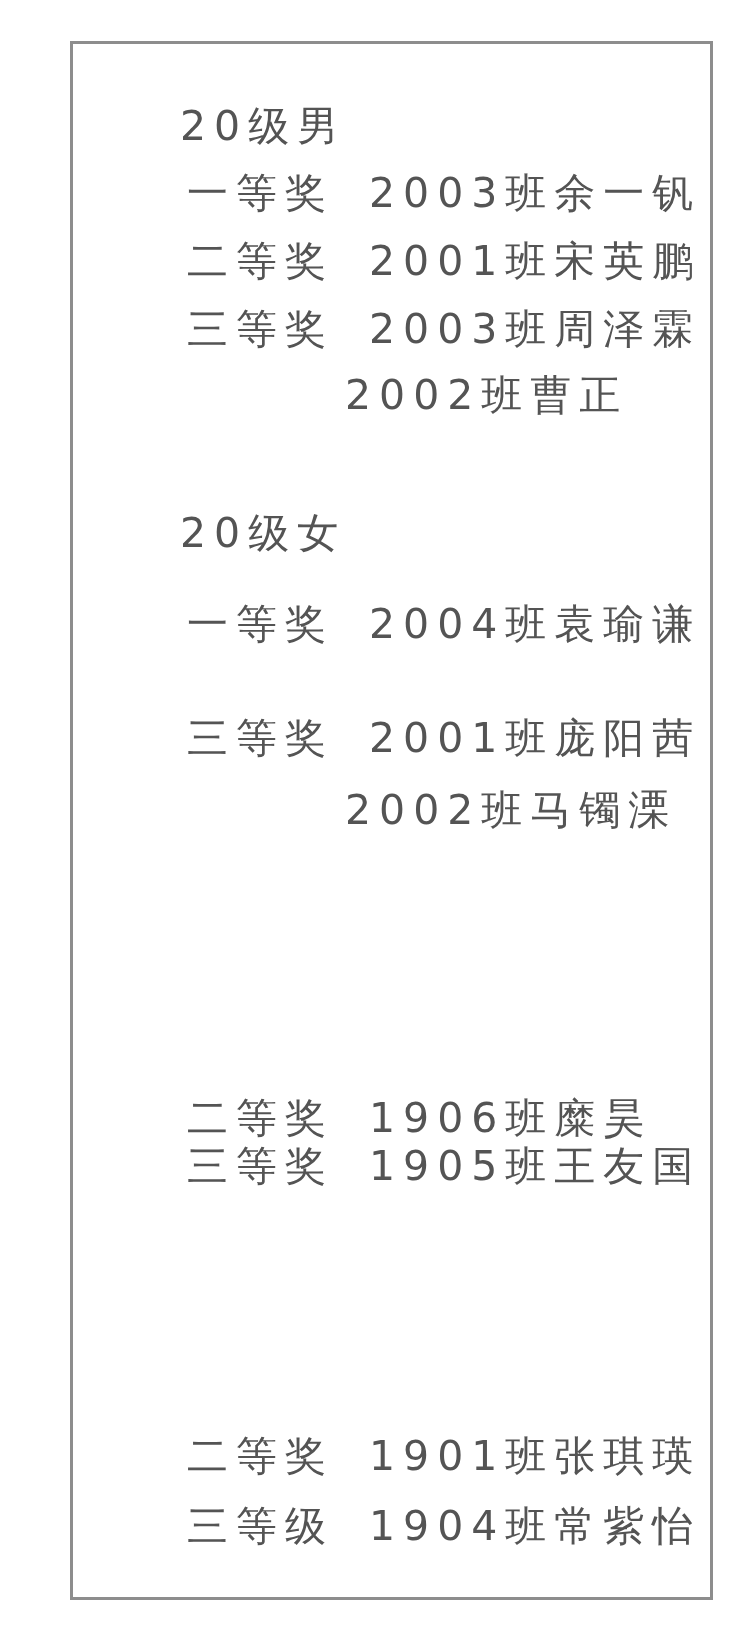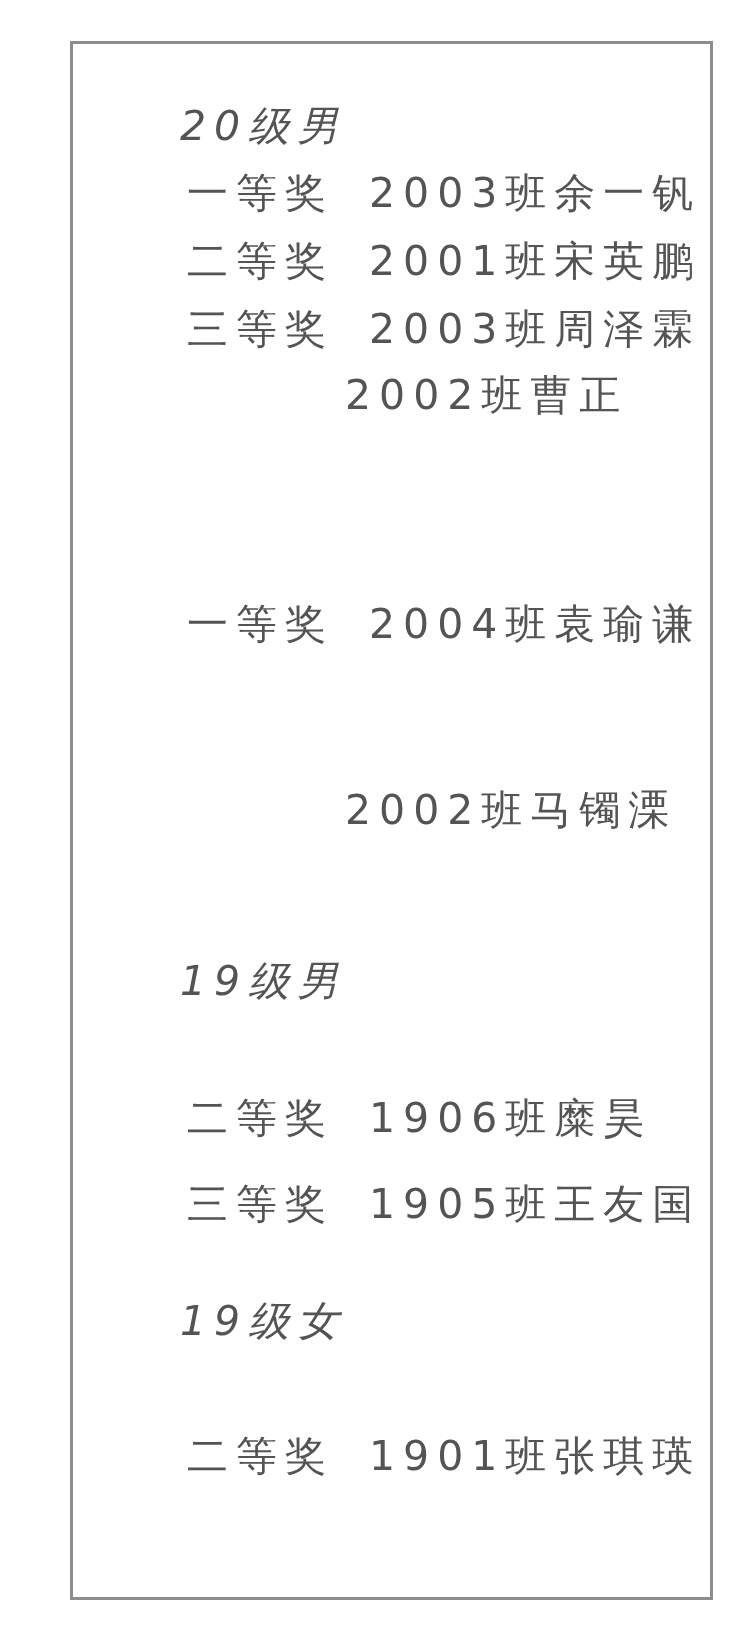--- a/index.html
+++ b/index.html
@@ -24,38 +24,39 @@
   .line {
     position: absolute;
     white-space: nowrap;
     color: #545454;
     font-size: 41px;
     line-height: 1;
     letter-spacing: 8px;
     word-spacing: 14px;
     font-weight: 500;
   }
-  .heading { left: 107px; font-style: italic; }
+  .heading { left: 107px; }
   .award   { left: 114px; }
   .cont    { left: 272px; }
 </style>
 </head>
 <body>
 
 <div class="frame">
 
   <div class="line heading" style="top:62px">20级男</div>
   <div class="line award" style="top:129px">一等奖 2003班余一钒</div>
   <div class="line award" style="top:197px">二等奖 2001班宋英鹏</div>
   <div class="line award" style="top:265px">三等奖 2003班周泽霖</div>
   <div class="line cont" style="top:331px">2002班曹正</div>
 
+  <div class="line heading" style="top:469px">20级女</div>
   <div class="line award" style="top:560px">一等奖 2004班袁瑜谦</div>
+  <div class="line award" style="top:674px">三等奖 2001班庞阳茜</div>
   <div class="line cont" style="top:746px">2002班马镯溧</div>
 
-  <div class="line heading" style="top:917px">19级男</div>
   <div class="line award" style="top:1054px">二等奖 1906班糜昊</div>
-  <div class="line award" style="top:1140px">三等奖 1905班王友国</div>
+  <div class="line award" style="top:1102px">三等奖 1905班王友国</div>
 
-  <div class="line heading" style="top:1257px">19级女</div>
   <div class="line award" style="top:1392px">二等奖 1901班张琪瑛</div>
+  <div class="line award" style="top:1462px">三等级 1904班常紫怡</div>
 
 </div>
 
 </body></html>

